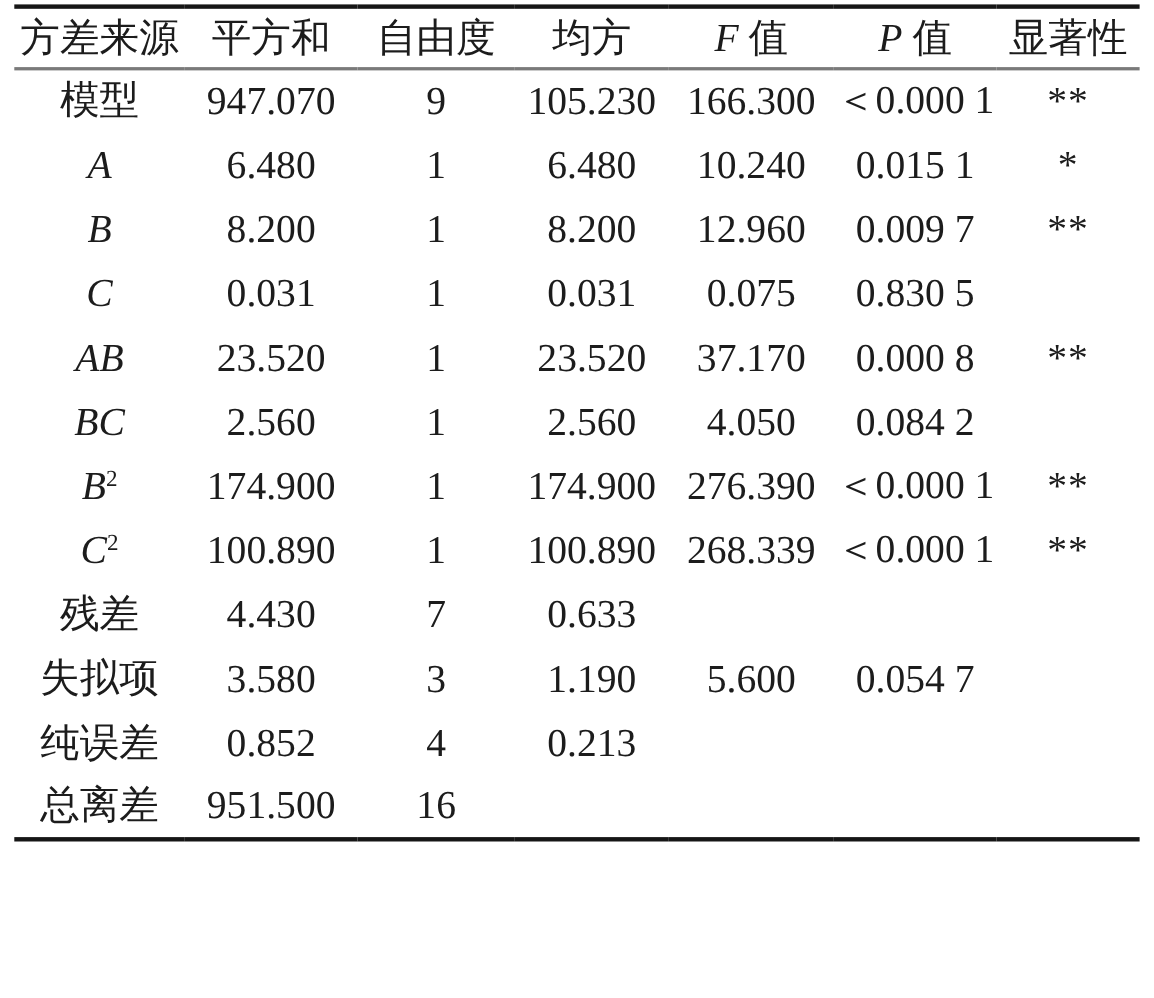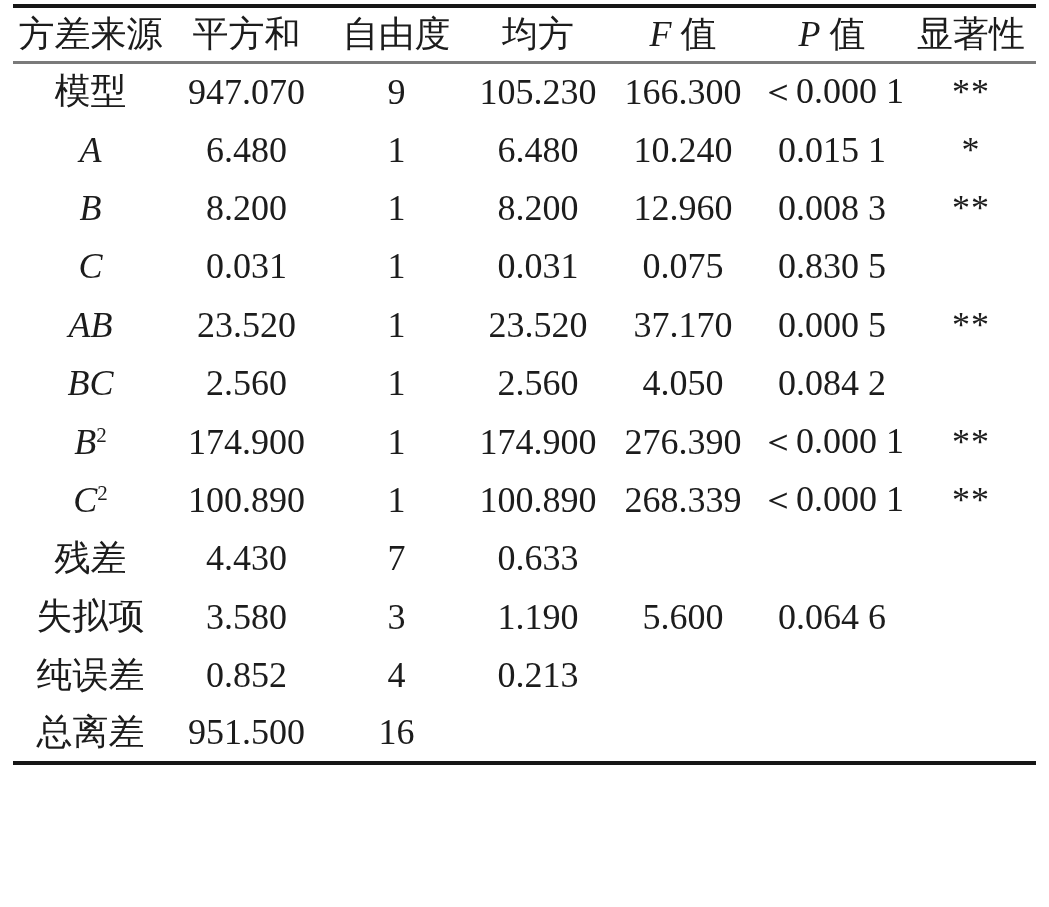--- a/index.html
+++ b/index.html
@@ -106,39 +106,39 @@
           <td>10.240</td>
           <td>0.015 1</td>
           <td class="sig-cell">*</td>
         </tr>
         <tr>
           <td><span class="var">B</span></td>
           <td>8.200</td>
           <td>1</td>
           <td>8.200</td>
           <td>12.960</td>
-          <td>0.008 3</td>
+          <td>0.009 7</td>
           <td class="sig-cell">**</td>
         </tr>
         <tr>
           <td><span class="var">C</span></td>
           <td>0.031</td>
           <td>1</td>
           <td>0.031</td>
           <td>0.075</td>
           <td>0.830 5</td>
           <td class="sig-cell"></td>
         </tr>
         <tr>
           <td><span class="var">AB</span></td>
           <td>23.520</td>
           <td>1</td>
           <td>23.520</td>
           <td>37.170</td>
-          <td>0.000 5</td>
+          <td>0.000 8</td>
           <td class="sig-cell">**</td>
         </tr>
         <tr>
           <td><span class="var">BC</span></td>
           <td>2.560</td>
           <td>1</td>
           <td>2.560</td>
           <td>4.050</td>
           <td>0.084 2</td>
           <td class="sig-cell"></td>
@@ -169,21 +169,21 @@
           <td></td>
           <td></td>
           <td class="sig-cell"></td>
         </tr>
         <tr>
           <td>失拟项</td>
           <td>3.580</td>
           <td>3</td>
           <td>1.190</td>
           <td>5.600</td>
-          <td>0.064 6</td>
+          <td>0.054 7</td>
           <td class="sig-cell"></td>
         </tr>
         <tr>
           <td>纯误差</td>
           <td>0.852</td>
           <td>4</td>
           <td>0.213</td>
           <td></td>
           <td></td>
           <td class="sig-cell"></td>

